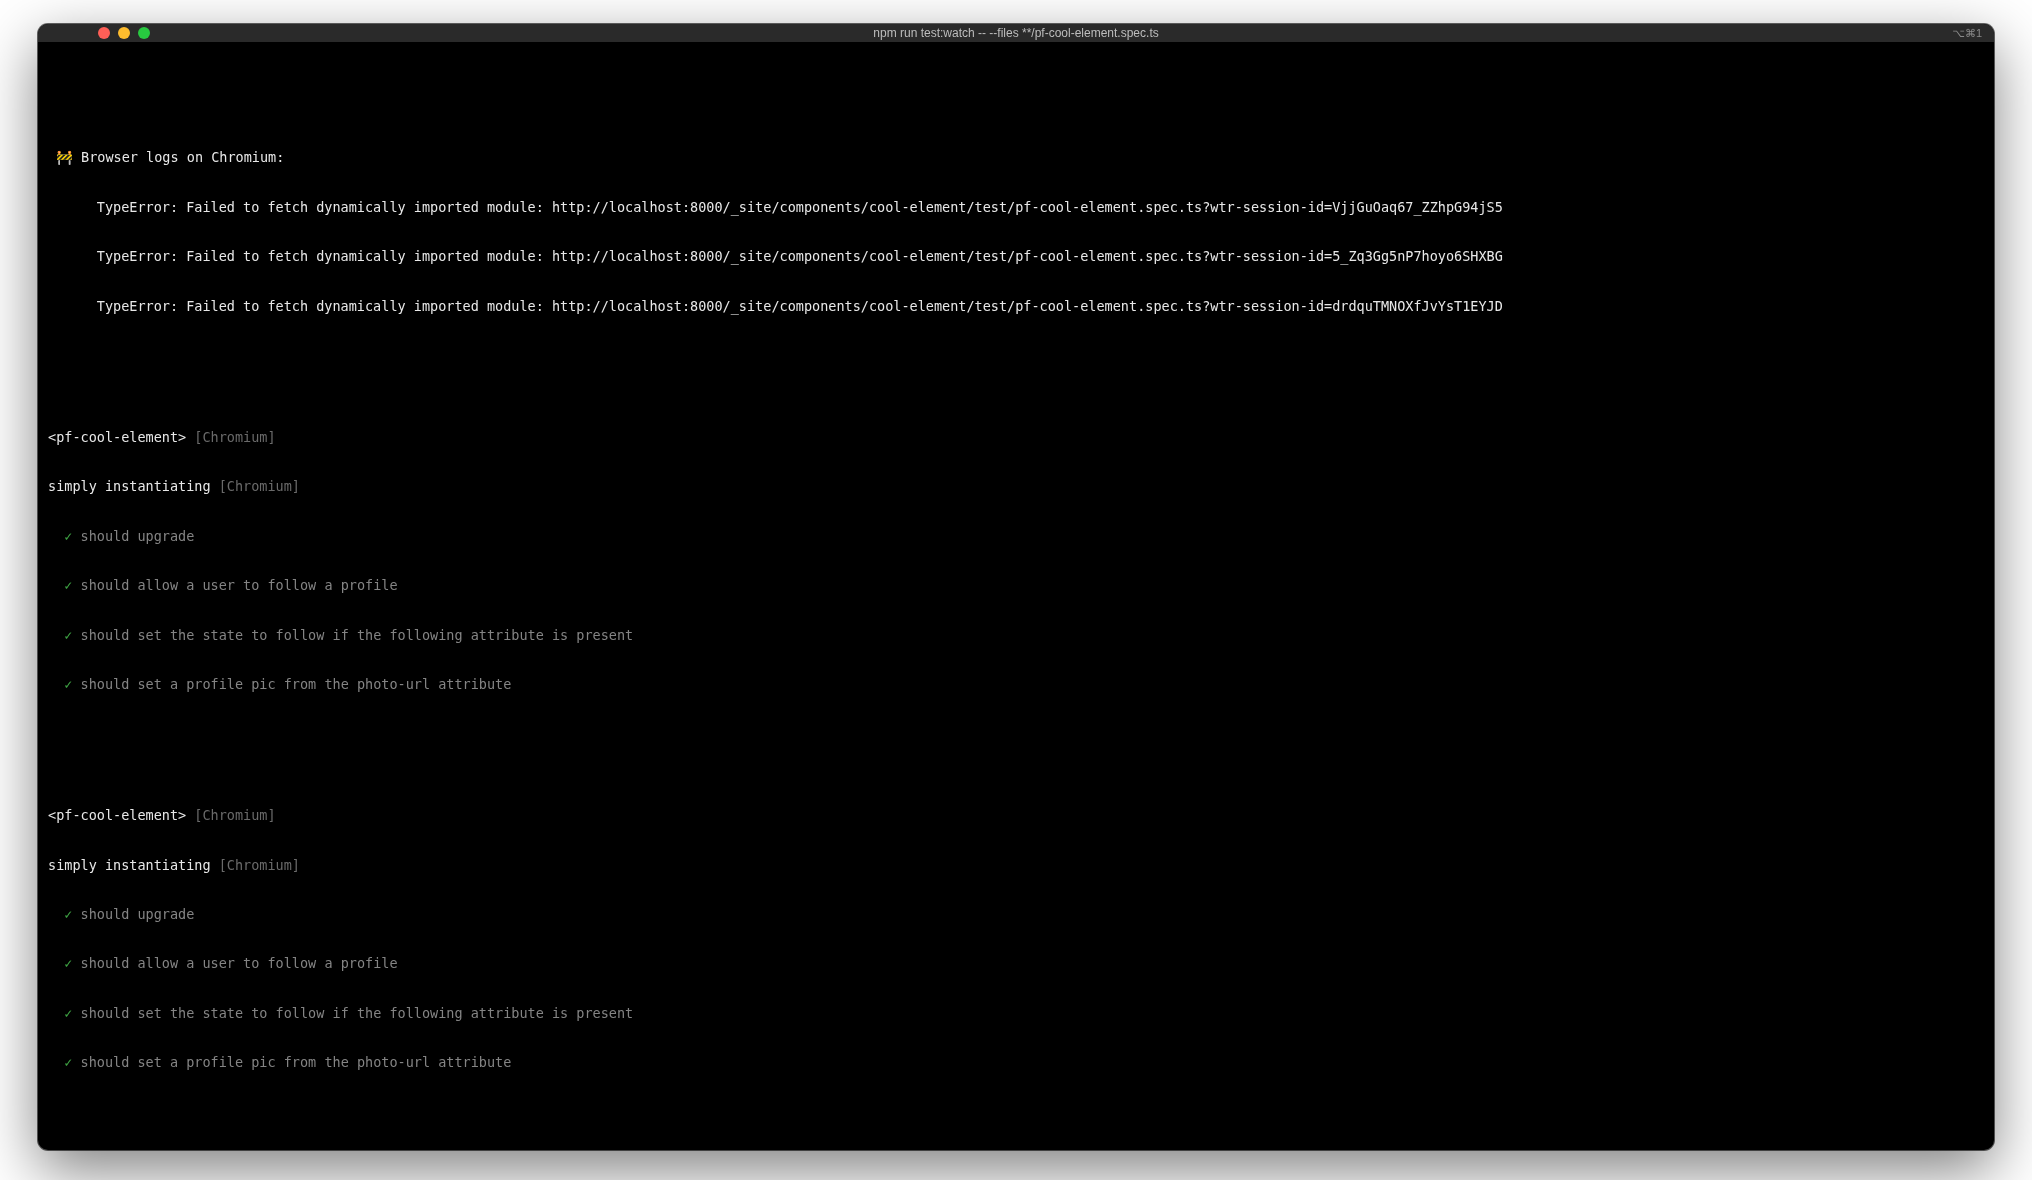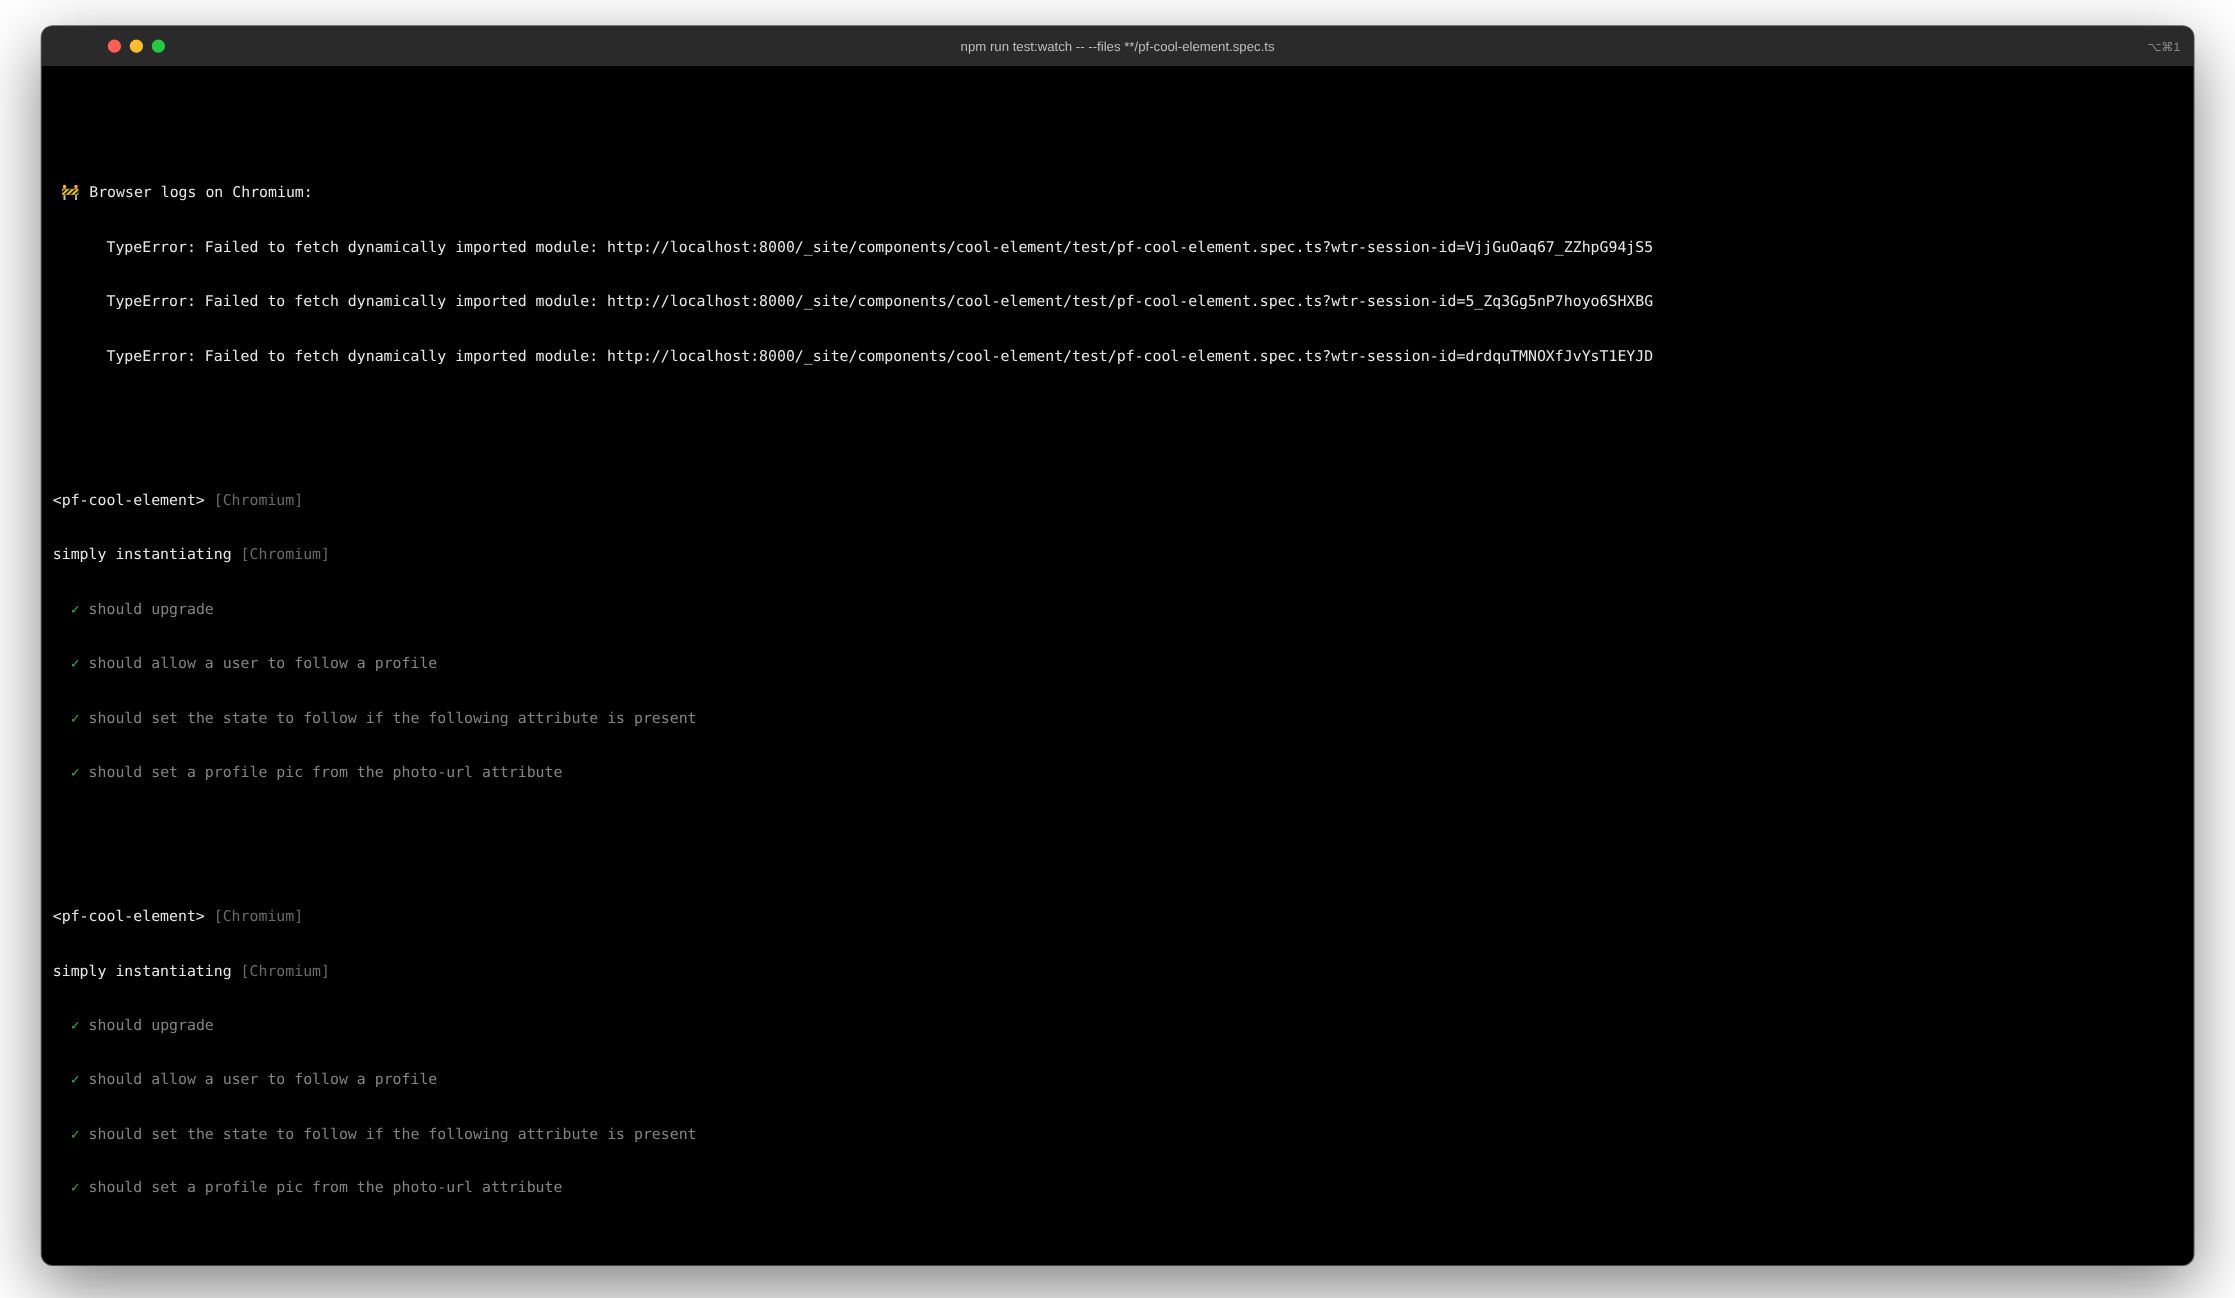--- a/index.html
+++ b/index.html
@@ -30,21 +30,21 @@
     right: 38px;
     bottom: 30px;
     background: var(--bg);
     border-radius: 10px;
     box-shadow: 0 20px 60px rgba(0,0,0,0.5), 0 0 0 1px rgba(0,0,0,0.6);
     overflow: hidden;
     display: flex;
     flex-direction: column;
   }
   .titlebar {
-    height: 36px;
+    height: 18px;
     background: var(--titlebar);
     display: flex;
     align-items: center;
     position: relative;
     flex: 0 0 auto;
     padding-left: 48px;
   }
   .traffic {
     display: flex;
     gap: 8px;

